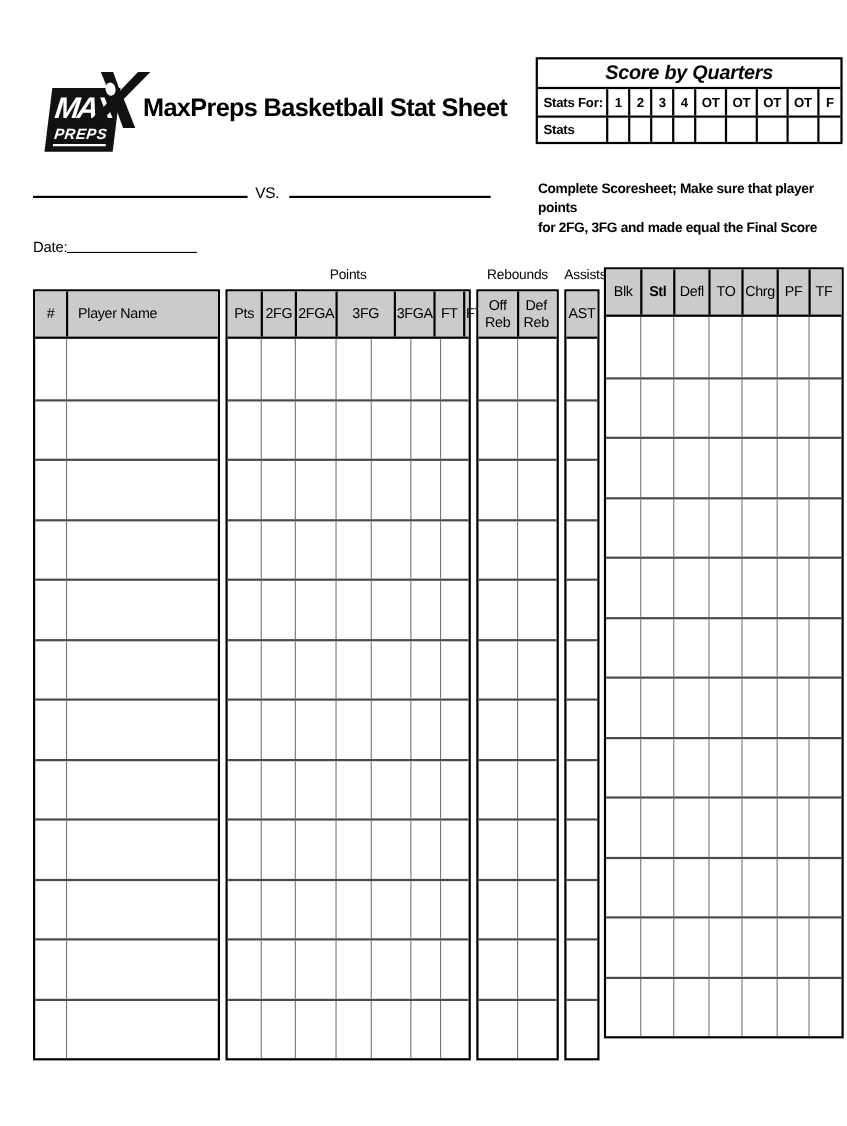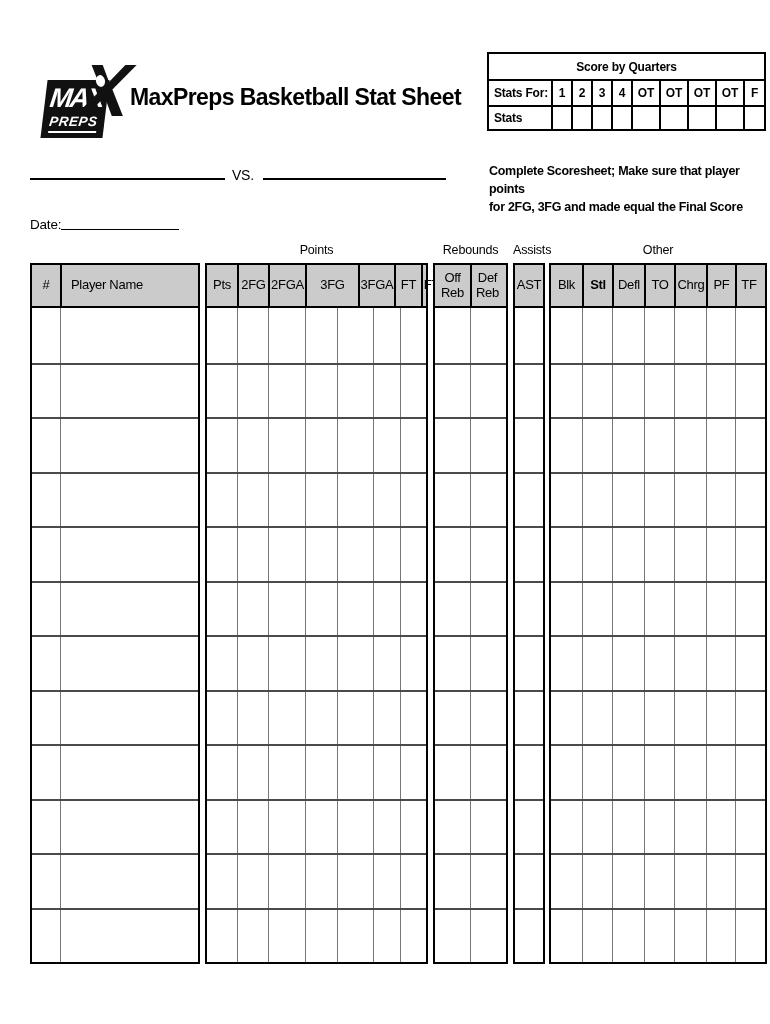--- a/index.html
+++ b/index.html
@@ -50,21 +50,21 @@
   }
 
   
   .score-table {
     position:absolute; left:487px; top:52px; width:279px;
     border:2px solid #000; background:#fff;
   }
   .sq-title {
     height:27px; border-bottom:2px solid #000;
     display:flex; align-items:center; justify-content:center;
-    font-size:12px; font-weight:bold;
+    font-size:18px; font-weight:bold;font-style:italic;
   }
   .sq-row { display:flex; height:24px; }
   .sq-row + .sq-row { border-top:2px solid #000; }
   .sq-cell {
     display:flex; align-items:center; justify-content:center;
     font-size:12px; font-weight:bold; flex:0 0 auto; height:100%;
   }
   .sq-cell + .sq-cell { border-left:2px solid #000; }
   .sq-label { justify-content:flex-start; padding-left:5px; }
 
@@ -453,21 +453,20 @@
           </div>
           <div class="body-row">
             <div class="body-cell" style="width: 28px;"></div>
           </div>
           <div class="body-row">
             <div class="body-cell" style="width: 28px;"></div>
           </div>
         </div>
       </div>
       <div class="section" style="width: 218px; margin-right: 0px;">
-        <div class="group-label">Other</div>
         <div class="section-box">
           <div class="head-row">
             <div class="head-cell" style="width: 31px;">Blk</div>
             <div class="head-cell" style="width: 30px; font-weight: bold;">Stl</div>
             <div class="head-cell" style="width: 32px;">Defl</div>
             <div class="head-cell" style="width: 30px;">TO</div>
             <div class="head-cell" style="width: 32px;">Chrg</div>
             <div class="head-cell" style="width: 29px;">PF</div>
             <div class="head-cell" style="width: 26px;">TF</div>
           </div>

